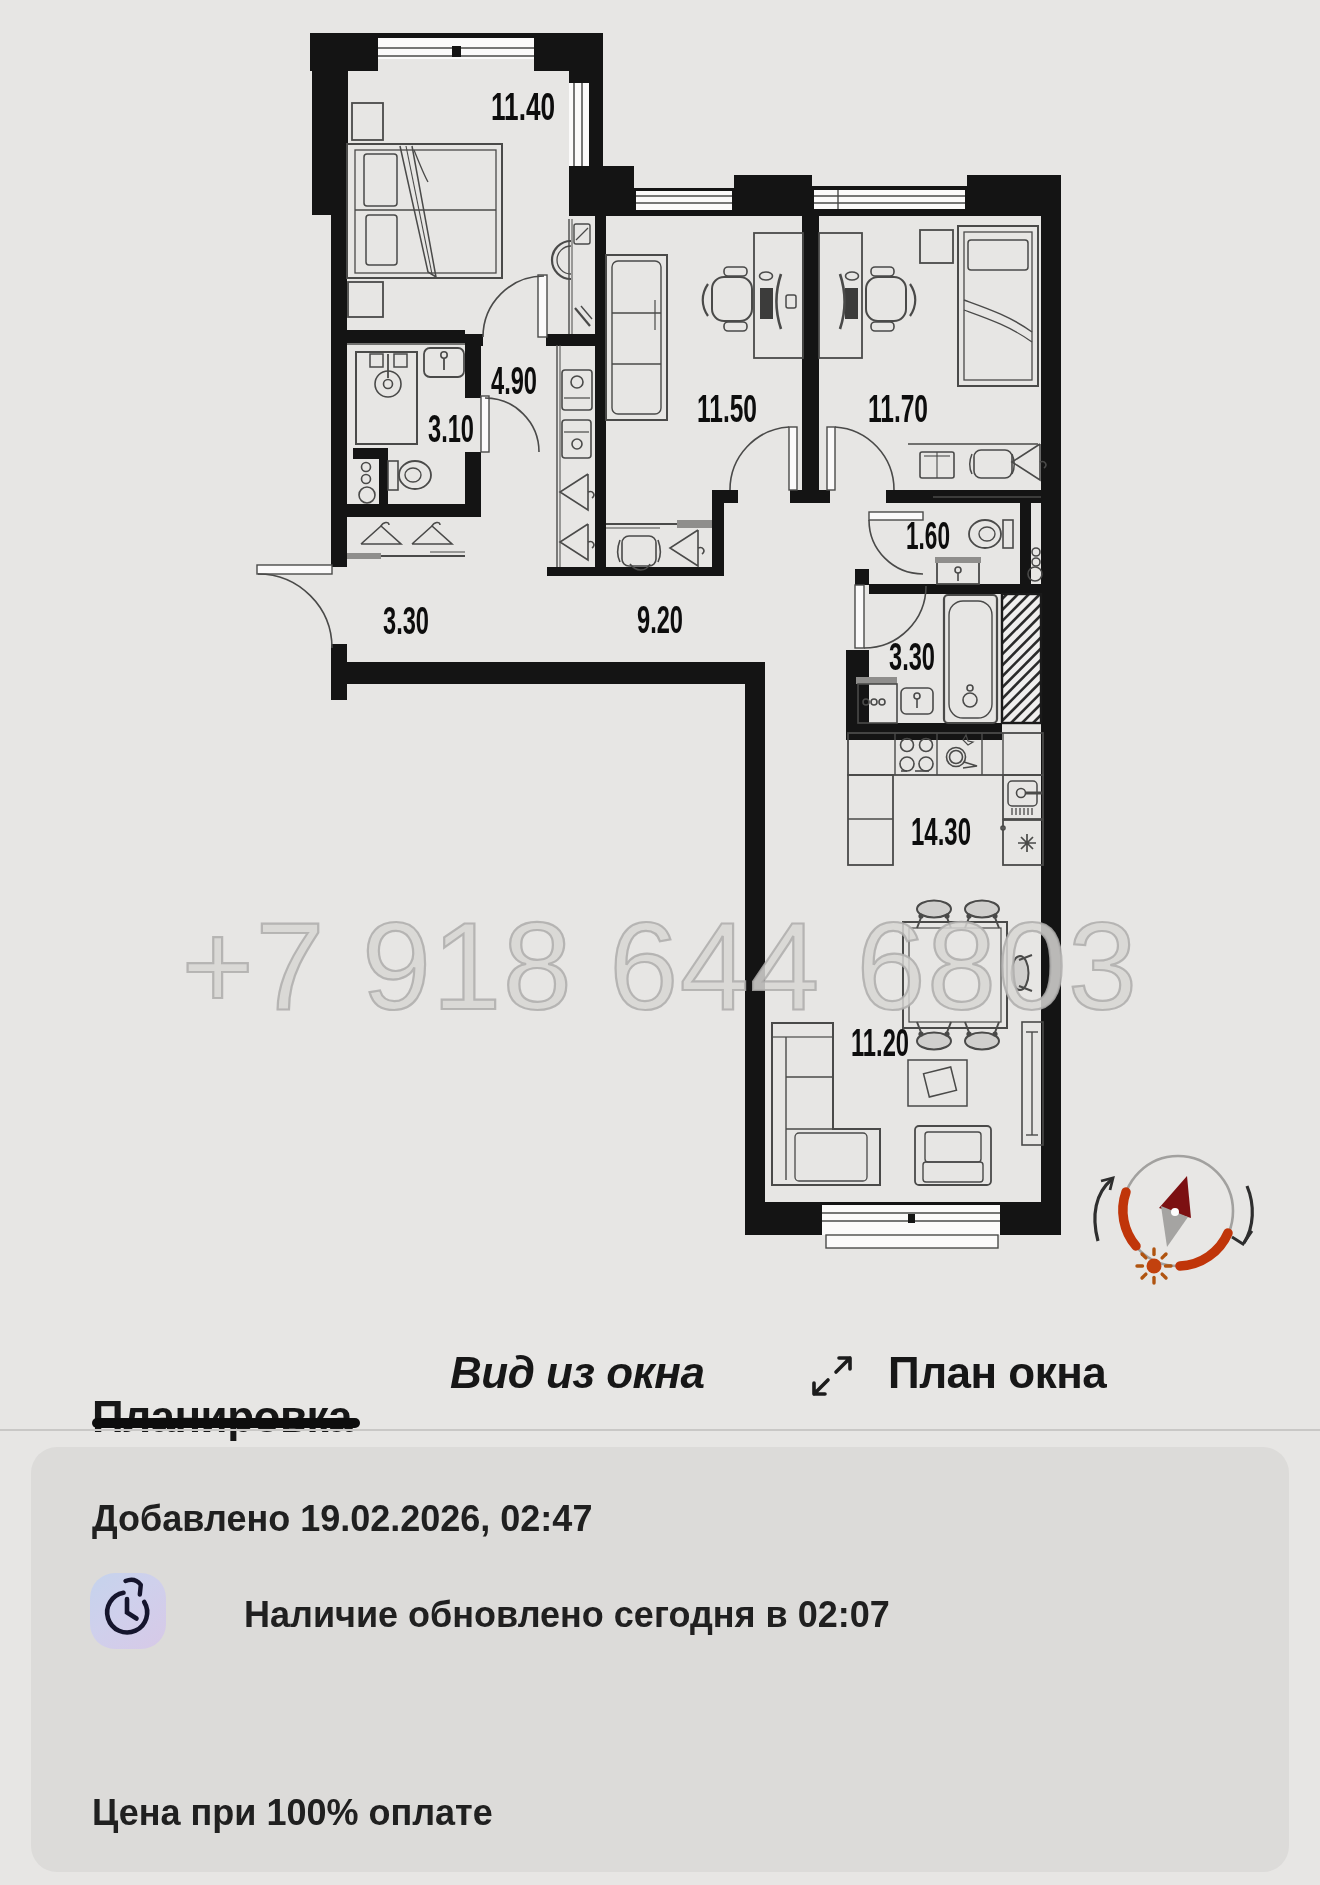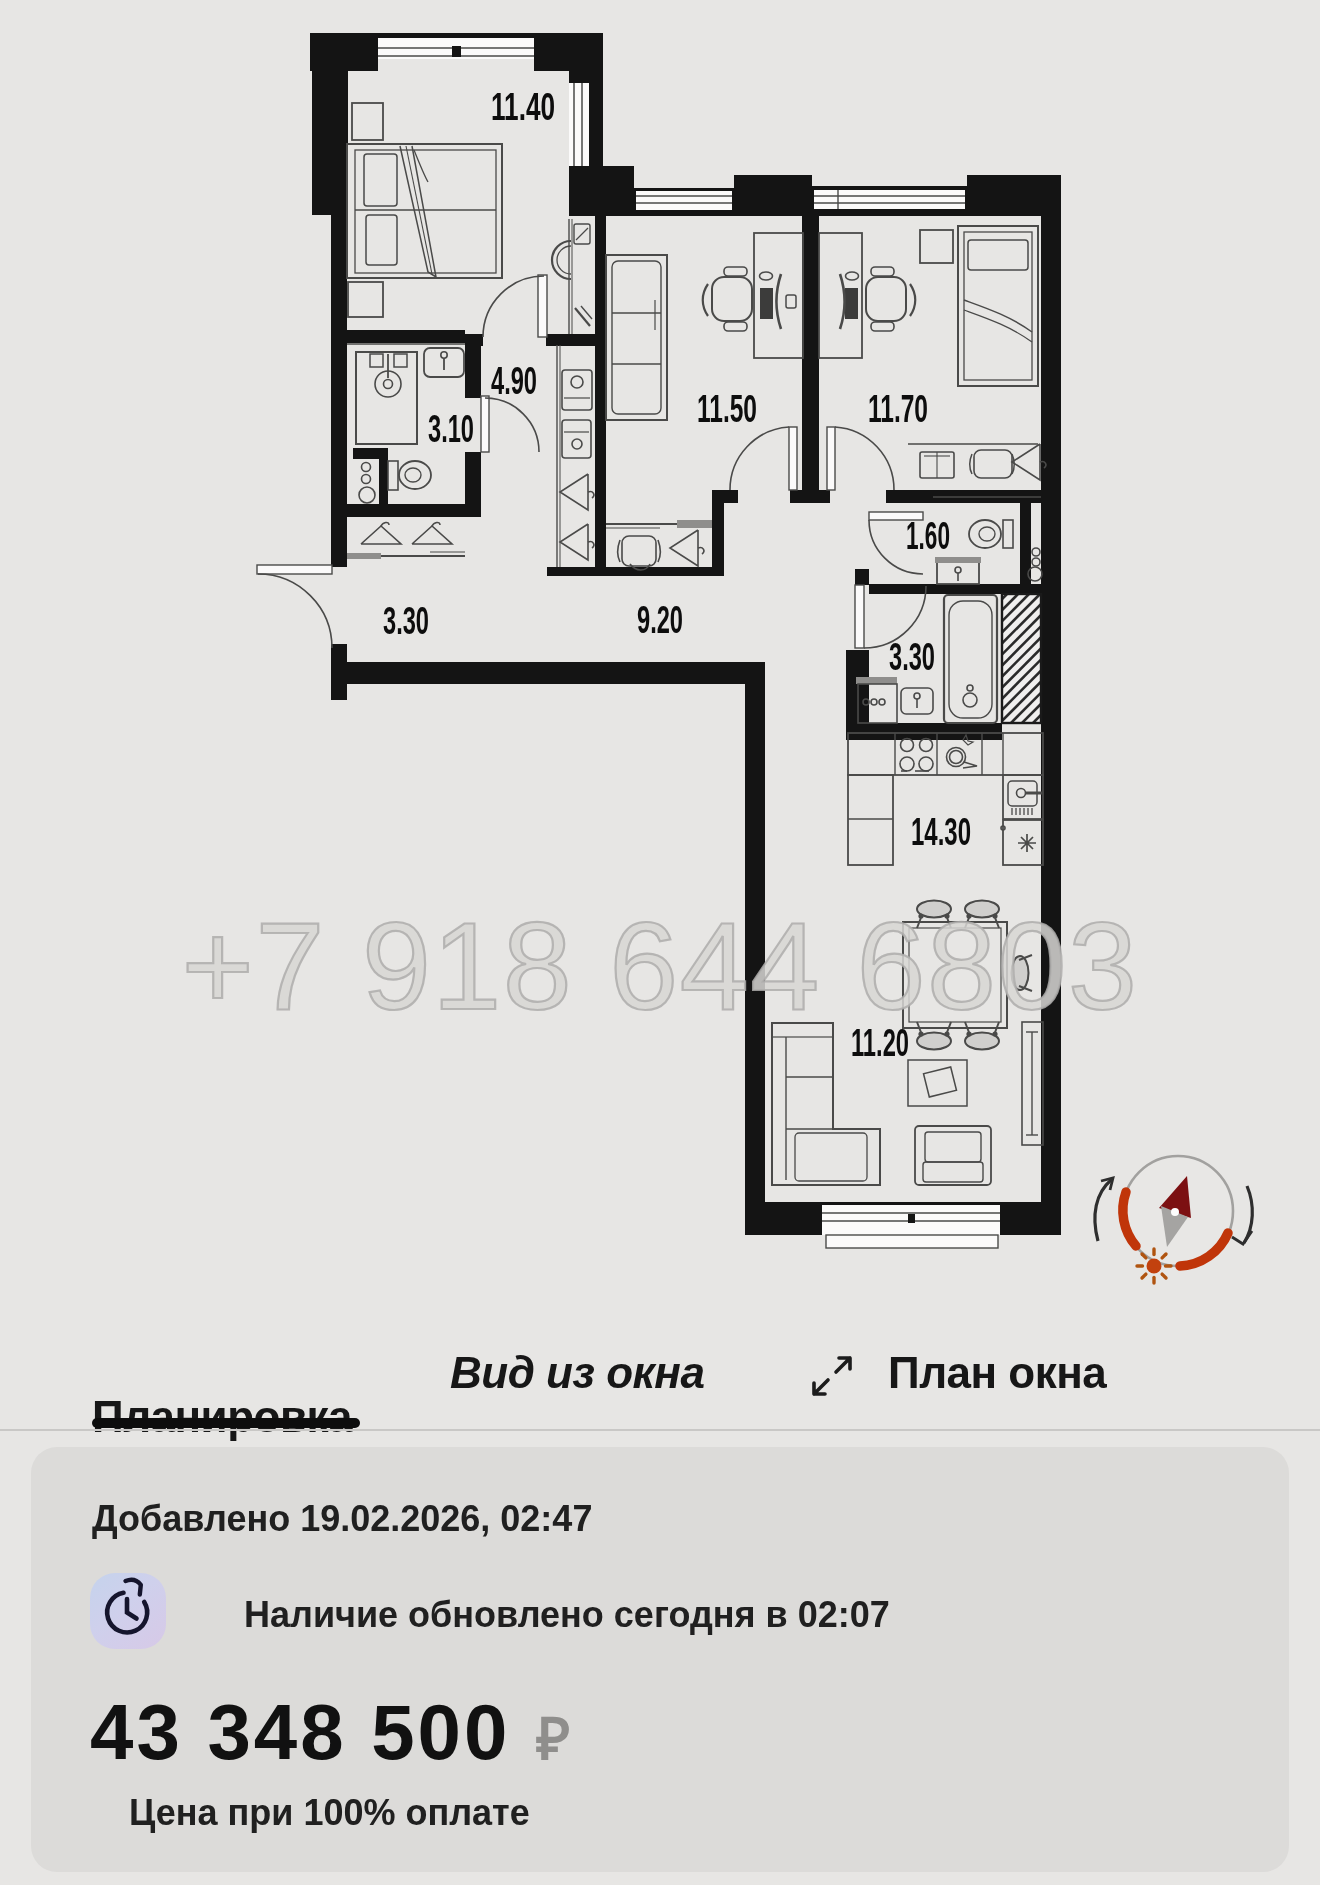--- a/index.html
+++ b/index.html
@@ -7,21 +7,21 @@
   #plan{position:absolute;left:0;top:0;}
   .tab{position:absolute;font-weight:700;font-size:44px;color:#171717;letter-spacing:-0.5px;white-space:nowrap;}
   .underline{position:absolute;left:92px;top:1418px;width:268px;height:10px;border-radius:5px;background:#0d0d0d;}
   .divider{position:absolute;left:0;top:1429px;width:1320px;height:2px;background:#c9c8c6;}
   .card{position:absolute;left:31px;top:1447px;width:1258px;height:425px;background:#dcdbd9;border-radius:26px;}
   .added{position:absolute;left:61px;top:51px;font-size:36px;font-weight:700;color:#202020;}
   .clockbadge{position:absolute;left:59px;top:126px;width:76px;height:76px;border-radius:25px;background:linear-gradient(140deg,#c5d3ec 0%,#cfd0ec 45%,#d7c9e7 100%);}
   .avail{position:absolute;left:165px;top:147px;font-size:36px;font-weight:700;color:#202020;margin-left:48px;}
   .price{position:absolute;left:59px;top:240px;font-size:78px;font-weight:700;color:#111;letter-spacing:3px;white-space:nowrap;}
   .rub{font-size:58px;color:#8f8e8c;letter-spacing:0;margin-left:10px;}
-  .subprice{position:absolute;left:61px;top:345px;font-size:36px;font-weight:700;color:#202020;margin-left:37px;}
+  .subprice{position:absolute;left:61px;top:345px;font-size:36px;font-weight:700;color:#202020;}
 </style>
 </head>
 <body>
 
 <svg id="plan" width="1320" height="1340" viewBox="0 0 1320 1340">
 <defs>
       <clipPath id="shaftclip">
         <rect x="1002" y="594" width="39" height="129"></rect>
       </clipPath>
     </defs>
@@ -504,16 +504,15 @@
       <g stroke="#15152d" stroke-width="4.6" fill="none" stroke-linecap="round">
         <path d="M33.5,19.8 A20,20 0 1 0 54.2,29"></path>
         <path d="M37,26 L37,39.5 L46.5,45.5"></path>
         <path d="M35.5,8 C41.5,5.5 47,7 50.8,11.8 L49.8,21.5" stroke-linejoin="round" stroke-width="4.4"></path>
       </g>
     </svg>
   </div>
 
   <div class="avail">Наличие обновлено сегодня в 02:07</div>
 
-  <div class="price">43 348 500<span class="rub"> ₽</span></div>
 
   <div class="subprice">Цена при 100% оплате</div>
 </div>
 
 </body></html>

